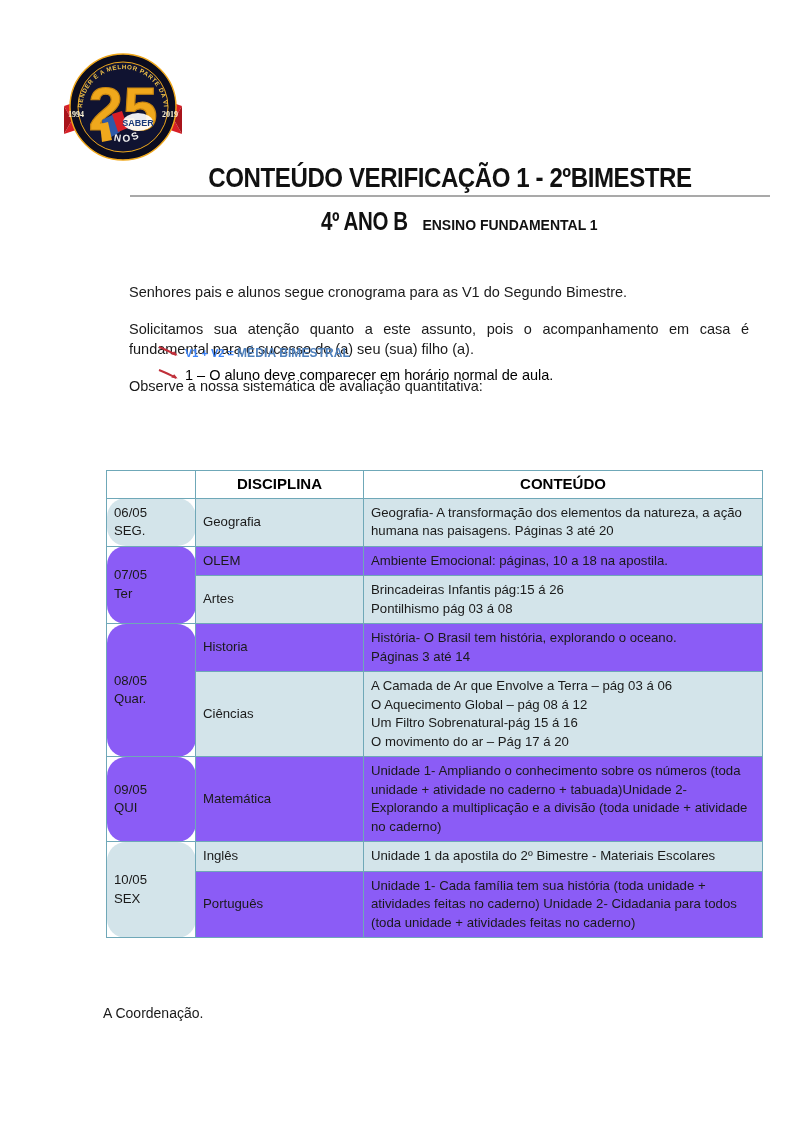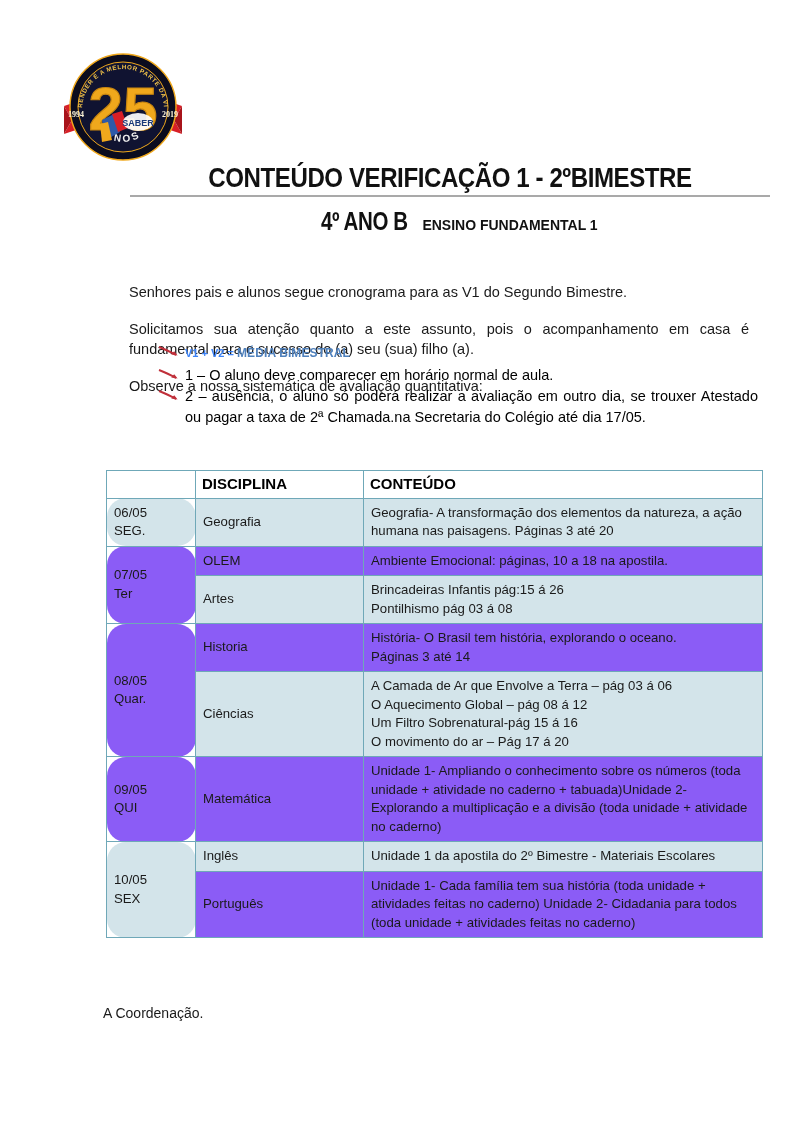--- a/index.html
+++ b/index.html
@@ -142,21 +142,21 @@
     line-height: 18.5px;
     color: #1a1a1a;
     font-weight: normal;
     text-align: left;
   }
   col.c-date  { width: 89px; }
   col.c-disc  { width: 168px; }
   col.c-cont  { width: 399px; }
 
   tr.head td {
-    text-align: left;
+    text-align: center;
     font-weight: bold;
     font-size: 15px;
     padding: 4px 6px;
     background: #ffffff;
     color: #000000;
   }
   td.date {
     text-align: center;
     font-weight: bold;
     font-size: 14px;
@@ -259,29 +259,20 @@
   <div class="bullet">
     <span class="arrow">
       <svg width="21" height="16" viewBox="0 0 21 16">
         <path d="M1 3 C7 5, 12 8, 18 11" stroke="#c0303a" stroke-width="2" fill="none"></path>
         <path d="M19.6 11.6 L13.2 10.4 L16.2 7.2 Z" fill="#c0303a"></path>
       </svg>
     </span>
     <span>1 – O aluno deve comparecer em horário normal de aula.</span>
   </div>
 
-  <div class="bullet bullet-just">
-    <span class="arrow">
-      <svg width="21" height="16" viewBox="0 0 21 16">
-        <path d="M1 3 C7 5, 12 8, 18 11" stroke="#c0303a" stroke-width="2" fill="none"></path>
-        <path d="M19.6 11.6 L13.2 10.4 L16.2 7.2 Z" fill="#c0303a"></path>
-      </svg>
-    </span>
-    <span>2 – ausência, o aluno só poderá realizar a avaliação em outro dia, se trouxer Atestado ou pagar a taxa de 2ª Chamada.na Secretaria do Colégio até dia 17/05.</span>
-  </div>
 
 </div>
 
 <div class="sched-wrap">
   <table class="sched">
     <colgroup>
       <col class="c-date">
         <col class="c-disc">
         <col class="c-cont">
     </colgroup>

